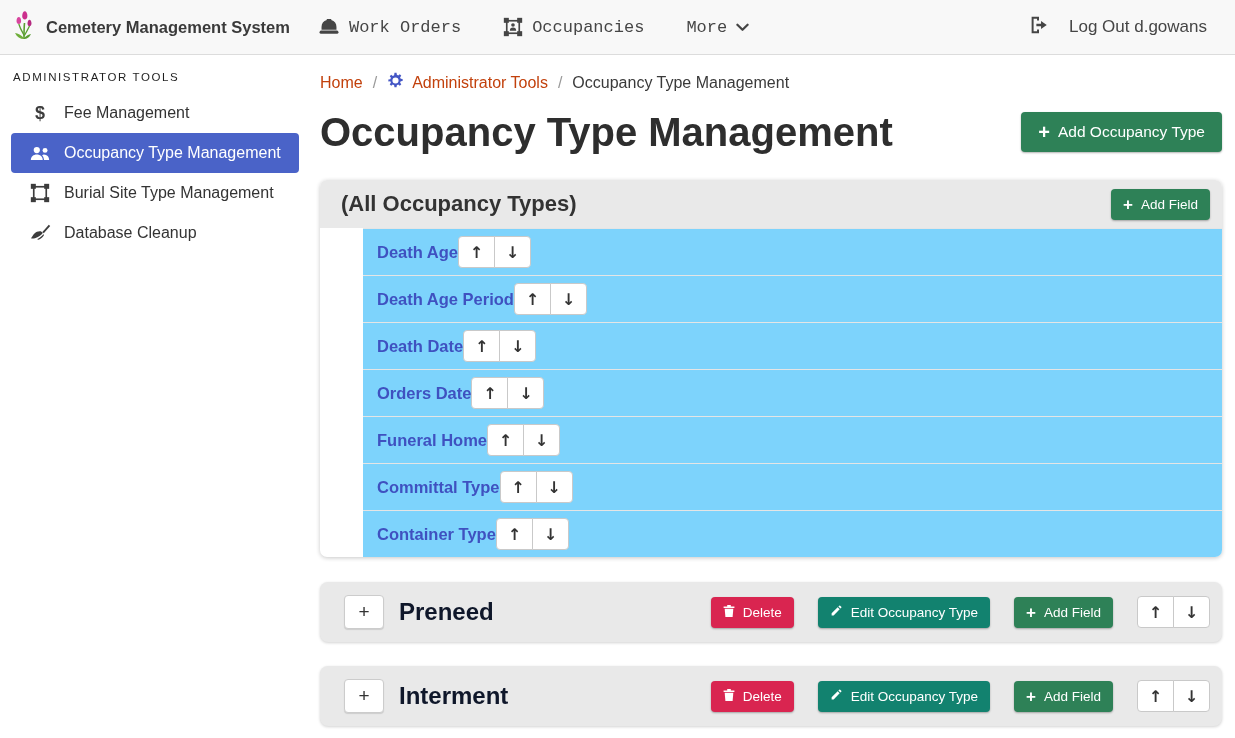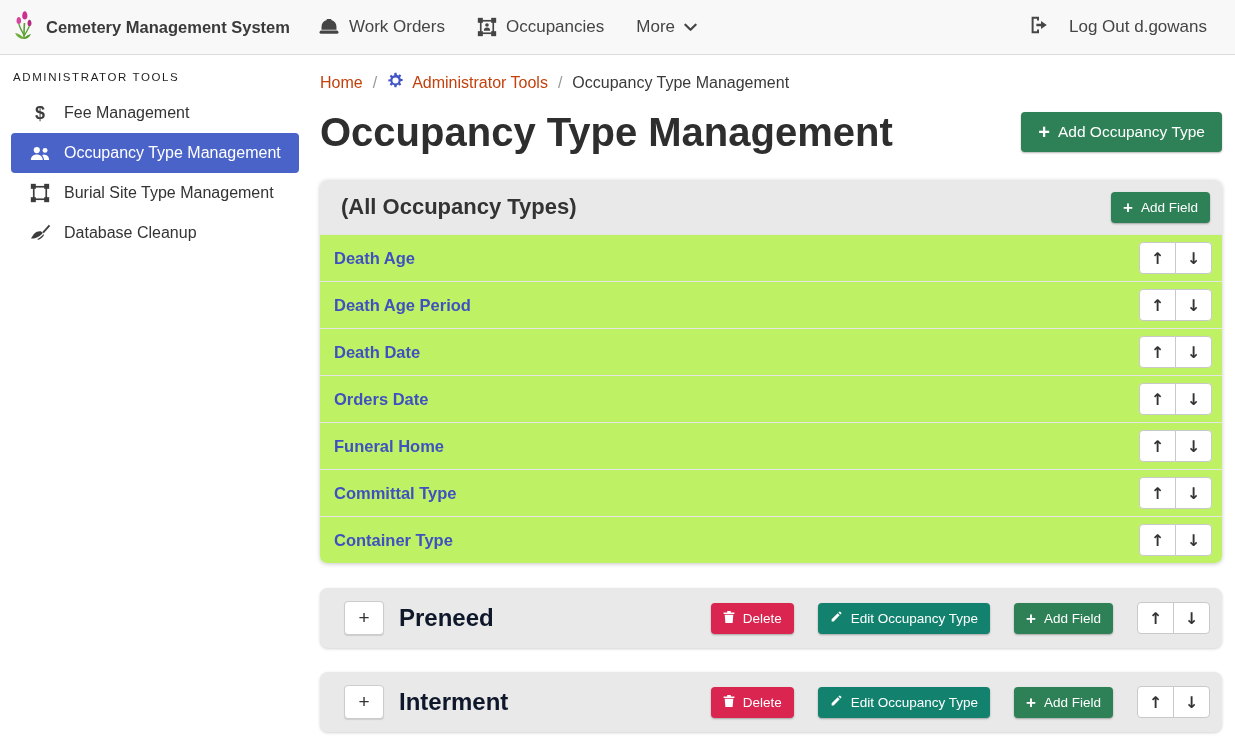--- a/index.html
+++ b/index.html
@@ -4,21 +4,21 @@
 <style>
   * { margin:0; padding:0; box-sizing:border-box; }
   html,body { width:1235px; height:738px; overflow:hidden; background:#fff;
     font-family:"Liberation Sans","DejaVu Sans",sans-serif; color:#333; }
 
   
   .navbar { height:55px; background:#f8f8f8; border-bottom:1px solid #dcdcdc;
     display:flex; align-items:center; padding:0 28px 0 12px; }
   .brand { display:flex; align-items:center; gap:10px; cursor:pointer; }
   .brand-text { font-weight:bold; font-size:16.5px; color:#3a3a3a; }
-  .nav-links { display:flex; gap:32px; margin-left:28px; }
+  .nav-links { display:flex; gap:42px; margin-left:28px;font-family:Liberation Mono, monospace; }
   .nav-link { display:flex; align-items:center; gap:9px; font-size:17px; color:#454545; cursor:pointer; }
   .nav-link svg { display:block; }
   .logout { margin-left:auto; display:flex; align-items:center; gap:20px; font-size:17px; color:#454545; cursor:pointer; }
 
   
   .layout { display:flex; height:683px; }
   .sidebar { width:310px; flex:0 0 310px; padding-top:8px; }
   .sidebar-heading { font-size:11.5px; letter-spacing:1.6px; color:#1f1f1f;
     padding:8px 0 10px 13px; }
   .side-item { display:flex; align-items:center; gap:12px; height:40px;
@@ -45,25 +45,25 @@
   .btn-green { background:#2e8157; }
   .btn-teal  { background:#12826f; }
   .btn-red   { background:#d92550; }
   .btn-lg { height:40px; padding:0 17px; font-size:15.5px; }
   .btn-sm { height:31px; padding:0 12px; font-size:13.5px; }
   .plus-glyph { font-size:17px; font-weight:bold; line-height:1; }
   .btn-lg .plus-glyph { font-size:20px; }
 
   
   .card { border-radius:7px; box-shadow:0 1px 4px rgba(0,0,0,.22); overflow:hidden; margin-bottom:25px; background:#fff; }
-  .card-header { background:#e9e9e9; height:54px; display:flex; align-items:center;
+  .card-header { background:#e9e9e9; height:48px; display:flex; align-items:center;
     justify-content:space-between; padding:0 12px 0 21px; }
   .card-title { font-size:22px; font-weight:600; color:#333; }
-  .field-row { height:47px; display:flex; align-items:center; justify-content:space-between;
-    padding:0 10px 0 14px; border-top:1px solid #e5e5e5; background:#bef264; }
+  .field-row { height:47px; display:flex; align-items:center; justify-content:flex-start;
+    padding:0 10px 0 14px; border-top:1px solid #e5e5e5; background:#7dd3fc;margin-left:43px; }
   .field-row:first-of-type { border-top:none; }
   .field-link { color:#3f51c0; font-weight:bold; font-size:16.5px; text-decoration:none; cursor:pointer; }
 
   .arrow-group { display:flex; }
   .arrow-btn { width:37px; height:32px; background:#fff; border:1px solid #c9c9c9;
     display:flex; align-items:center; justify-content:center; font-size:16px; font-weight:bold;
     color:#333; cursor:pointer; font-family:"DejaVu Sans",sans-serif; }
   .arrow-btn.up { border-radius:4px 0 0 4px; }
   .arrow-btn.down { border-radius:0 4px 4px 0; margin-left:-1px; }
 

